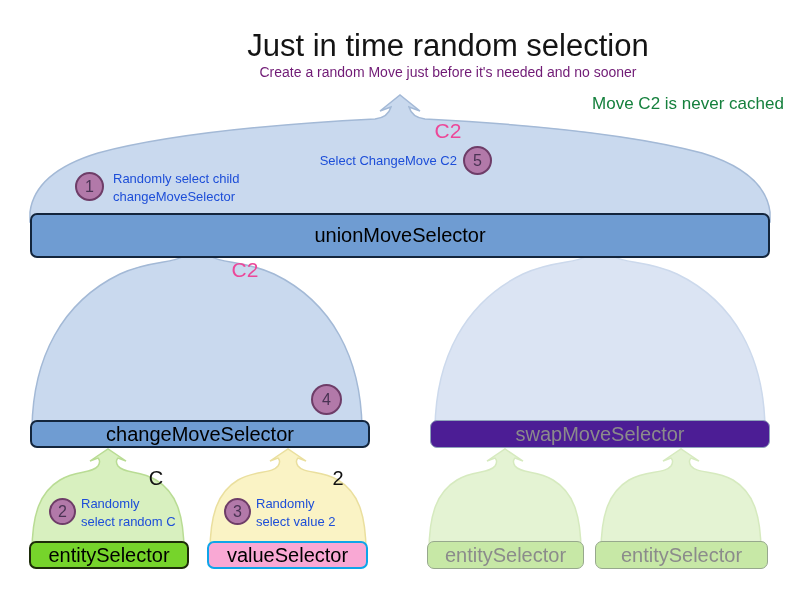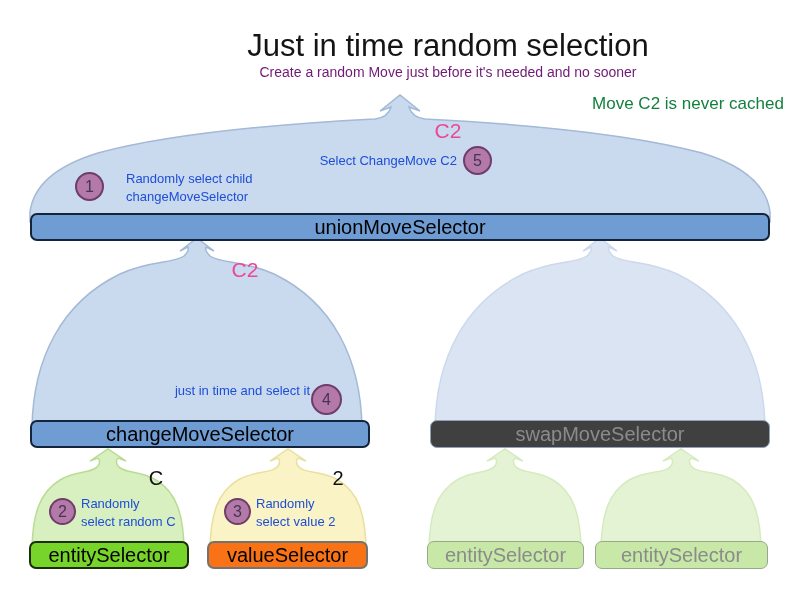--- a/index.html
+++ b/index.html
@@ -29,23 +29,23 @@
   }
   .small-move-label{
     text-align:center;font-size:20px;color:#111;z-index:2;
   }
 
   .bar{
     position:absolute;display:flex;align-items:center;justify-content:center;
     border-radius:7px;box-sizing:border-box;z-index:2;font-size:20px;color:#000;
   }
   .bar.blue{background:#6f9cd2;border:2px solid #13253c;}
-  .bar.faded-blue{background:#404040;border:1px solid #8ea3ba;color:#8b8b8b;text-align:center;}
+  .bar.faded-blue{background:#4c1d95;border:1px solid #8ea3ba;color:#8b8b8b;text-align:center;}
   .bar.green{background:#76d42b;border:2px solid #1d2c09;}
-  .bar.yellow{background:#f97316;border:2px solid #737373;}
+  .bar.yellow{background:#f9a8d4;border:2px solid #0ea5e9;}
   .bar.faded-green{background:#c7e8a6;border:1px solid #97a88d;color:#8b8b8b;}
 
   .step-badge{
     position:absolute;border-radius:50%;box-sizing:border-box;
     background:#b279a9;border:2px solid #6e3d68;color:#4a3354;
     display:flex;align-items:center;justify-content:center;
     font-size:16px;z-index:3;
   }
   .step-text{
     position:absolute;font-size:13px;color:#1d4ed8;line-height:18px;z-index:2;
@@ -87,29 +87,28 @@
 </svg>
 
 <div class="abs title">Just in time random selection</div>
 <div class="abs subtitle">Create a random Move just before it's needed and no sooner</div>
 <div class="abs note">Move C2 is never cached</div>
 
 <div class="abs move-label" style="left:0;top:119px;width:800px;">C2</div>
 <div class="step-text" style="right:343px;top:152px;">Select ChangeMove C2</div>
 <div class="step-badge" style="left:463px;top:146px;width:29px;height:29px;">5</div>
 <div class="step-badge" style="left:75px;top:172px;width:29px;height:29px;">1</div>
-<div class="step-text" style="left:113px;top:170px;margin-left:13px;">
+<div class="step-text" style="left:113px;top:170px;">
   <div>Randomly select child</div>
   <div>changeMoveSelector</div>
 </div>
-<div class="bar blue" style="left:30px;top:213px;width:740px;height:28px;">unionMoveSelector</div>
+<div class="bar blue" style="left:30px;top:213px;width:740px;height:45px;">unionMoveSelector</div>
 
 <div class="abs move-label" style="left:127px;top:258px;width:140px;">C2</div>
 <div class="step-text right-align" style="right:490px;top:382px;">
-  <div>just in time and select it</div>
 </div>
 <div class="step-badge" style="left:311px;top:384px;width:31px;height:31px;">4</div>
 <div class="bar blue" style="left:30px;top:420px;width:340px;height:28px;">changeMoveSelector</div>
 
 <div class="bar faded-blue" style="left:430px;top:420px;width:340px;height:28px;">swapMoveSelector</div>
 
 <div class="abs small-move-label" style="left:58px;top:467px;width:100px;">C</div>
 <div class="step-badge" style="left:49px;top:498px;width:27px;height:27px;">2</div>
 <div class="step-text" style="left:81px;top:495px;">
   <div>Randomly</div>

